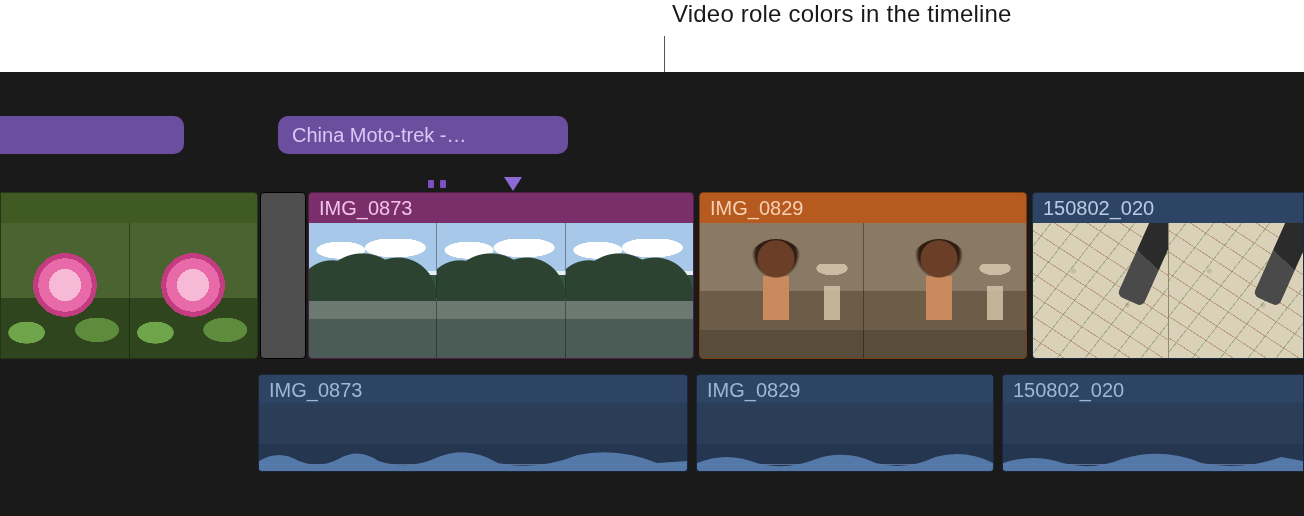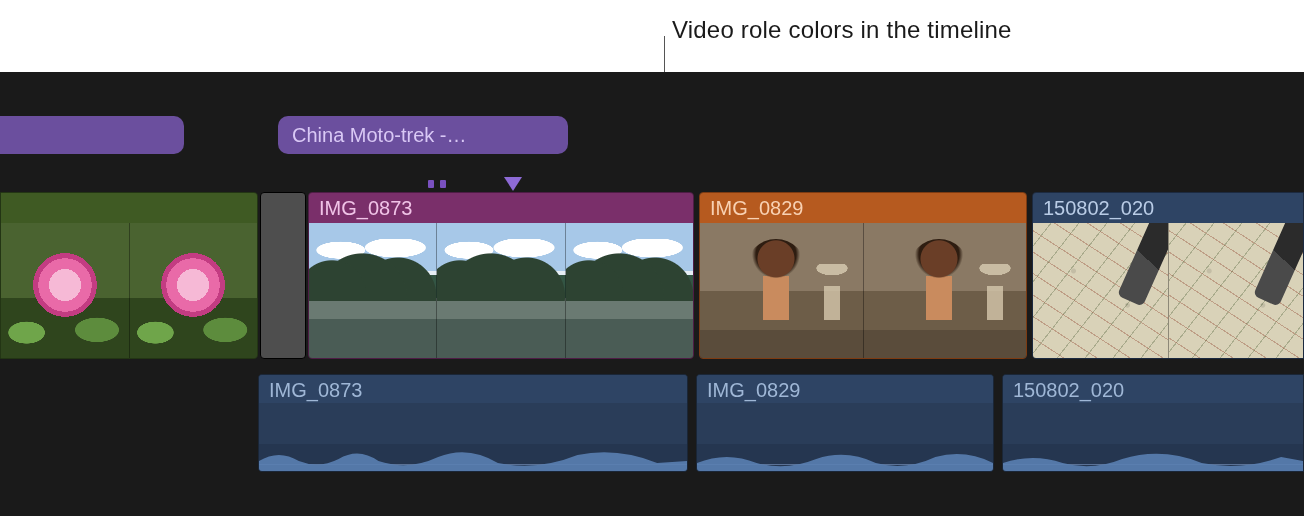--- a/index.html
+++ b/index.html
@@ -262,21 +262,21 @@
   .tick {
     position:absolute;
     width: 6px; height: 8px;
     background:#7a51c0;
     border-radius:1px;
   }
 </style>
 </head>
 <body>
 
-<div class="annotation" style="top:16px; left:672px;text-align:center;">Video role colors in the timeline</div>
+<div class="annotation" style="top:0; left:672px;text-align:center;">Video role colors in the timeline</div>
 <div class="callout-line" style="top:36px; left:664px; width:1px; height:120px;"></div>
 <div class="bracket" style="top:156px; left:622px; width:86px;"></div>
 
 <div class="timeline">
 
   <div class="title-row">
     <div class="title-pill frag" style="left:0; width:184px;">
       <span></span>
     </div>
     <div class="title-pill" style="left:278px; width:290px;">

